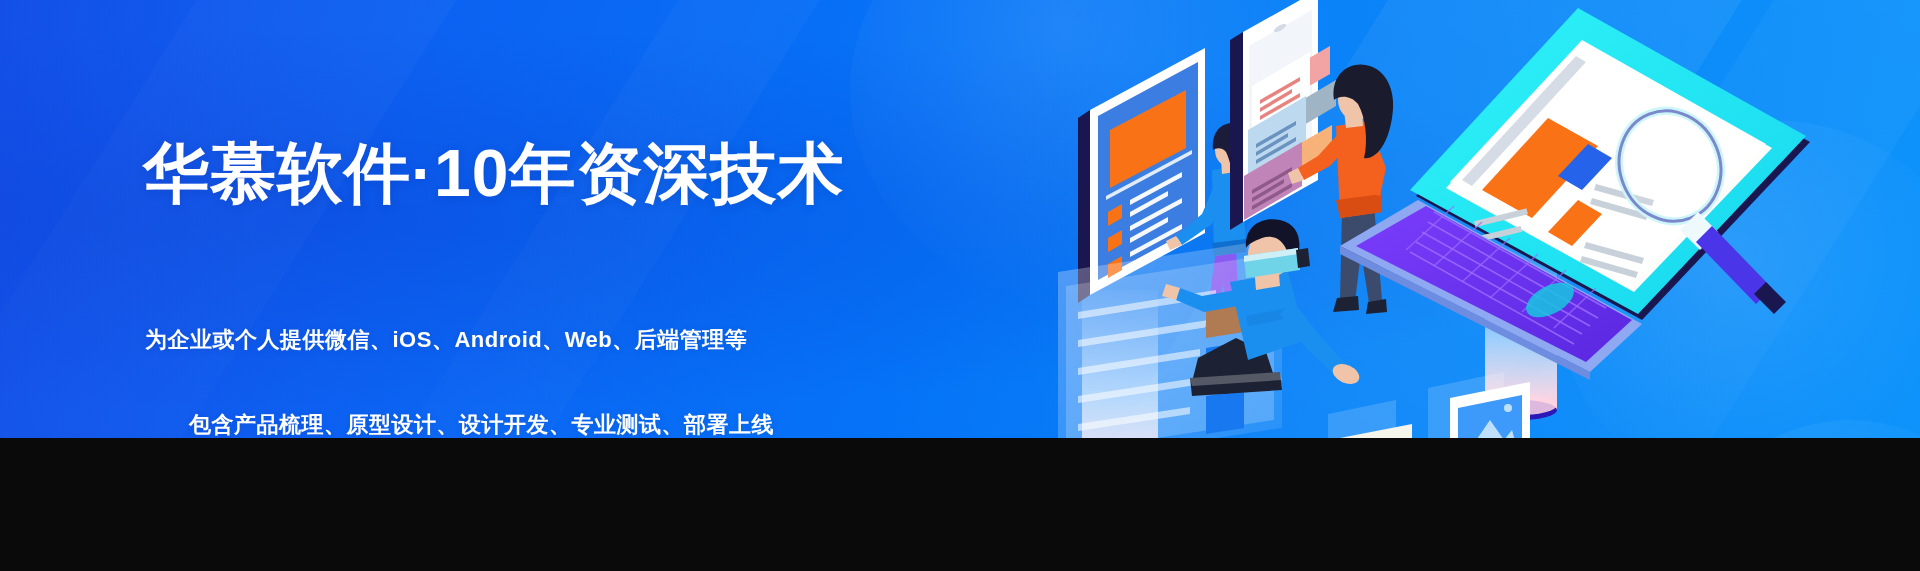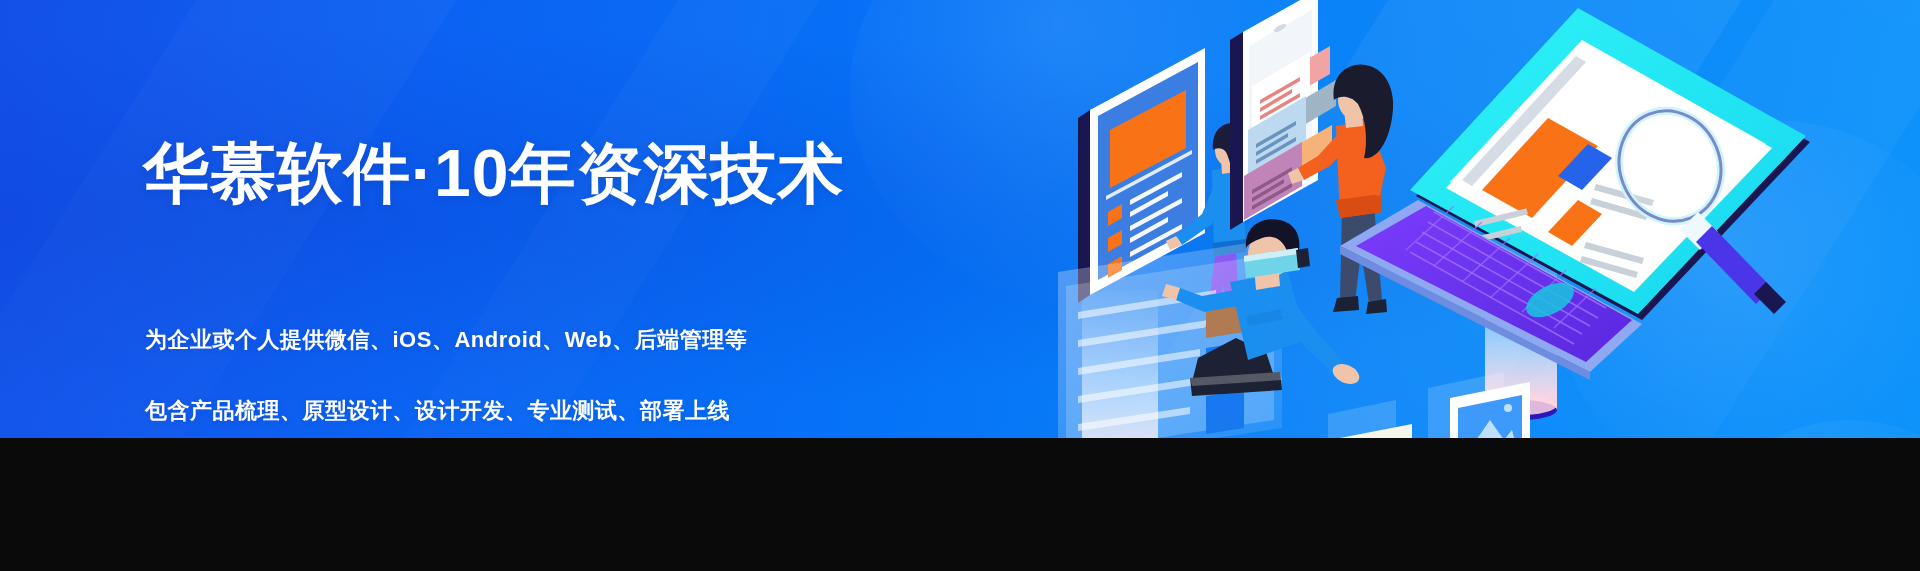--- a/index.html
+++ b/index.html
@@ -58,21 +58,21 @@
   .subline {
     position: absolute; left: 2px;
     color: #ffffff;
     font-size: 22px;
     font-weight: bold;
     letter-spacing: .5px;
     white-space: nowrap;
     text-shadow: 0 1px 6px rgba(0,28,120,.16);
   }
   .subline-1 { top: 325px; }
-  .subline-2 { top: 396px; }
+  .subline-2 { top: 410px; margin-left: 44px; }
 
   
   .illustration { position: absolute; left: 1030px; top: 0; width: 890px; height: 571px; }
   .illustration svg { display: block; }
 </style>
 </head>
 <body>
 
 <div class="banner">
 

